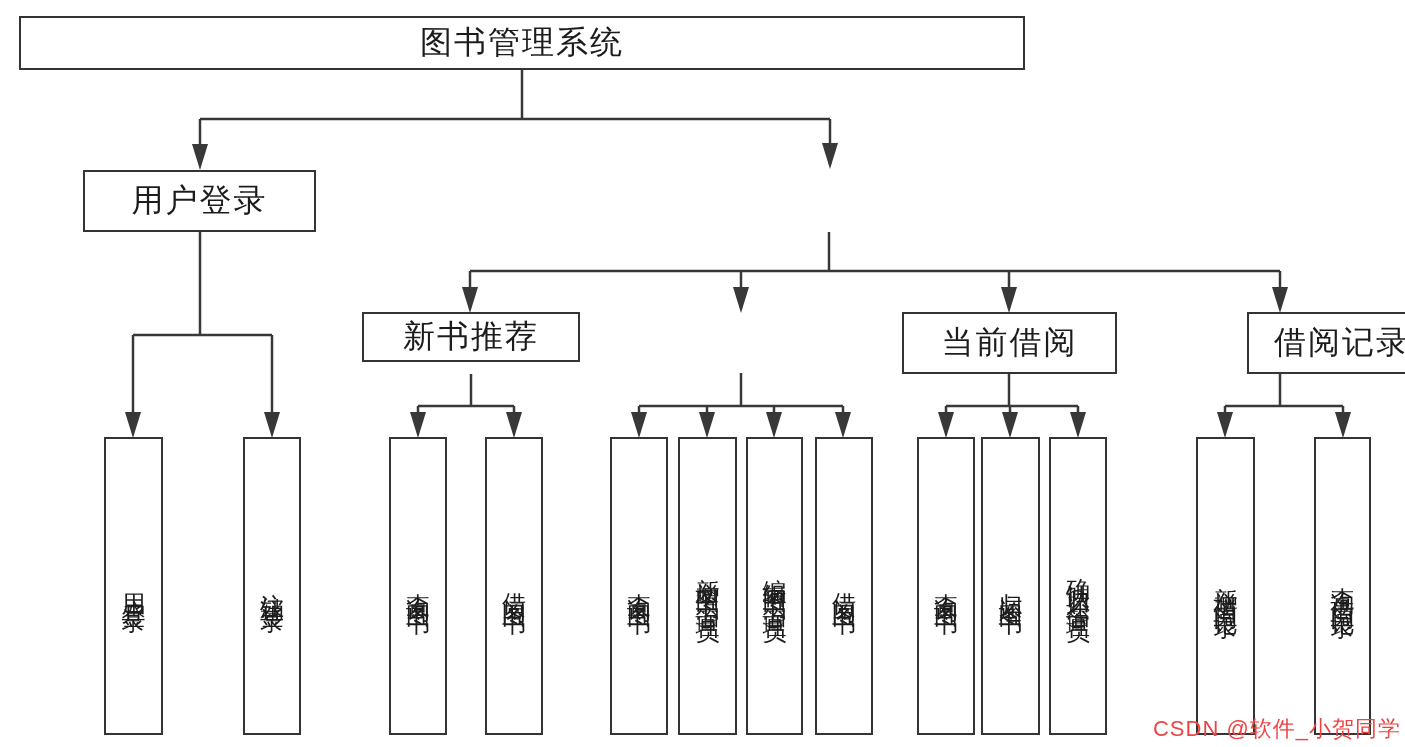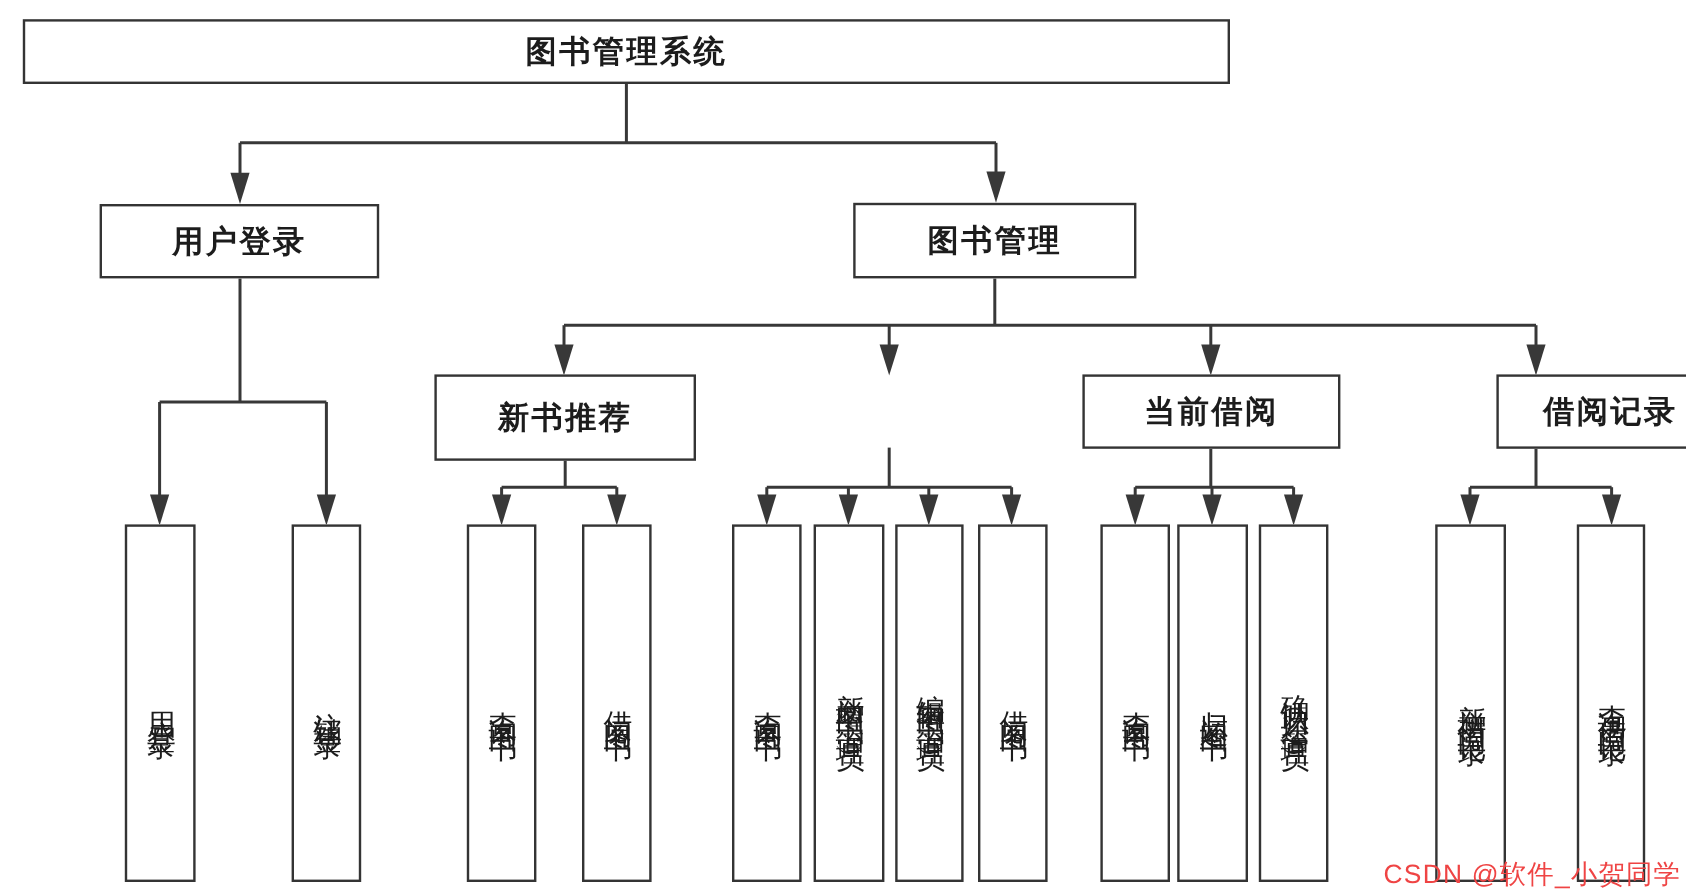--- a/index.html
+++ b/index.html
@@ -15,35 +15,35 @@
     position:absolute;
     box-sizing:border-box;
     border:2.5px solid #343434;
     background:#ffffff;
     display:flex;
     align-items:center;
     justify-content:center;
     color:#1c1c1c;
     z-index:2;
   }
-  .h-label { font-size:26px; letter-spacing:2px; white-space:nowrap;font-weight:bold; }
+  .h-label { font-size:32px; letter-spacing:2px; white-space:nowrap; }
   .leaf {
     writing-mode:vertical-lr;
     text-orientation:mixed;
     font-size:24px;
     letter-spacing:6px;
     line-height:1;
   }
   
   #box-root { left:19px;  top:16px;  width:1006px; height:54px; }
   
   #box-user-login { left:83px;  top:170px; width:233px; height:62px; }
   #box-book-mgmt  { left:711px; top:169px; width:236px; height:63px; }
   
-  #box-new-book   { left:362px;  top:312px; width:218px; height:72px; }
+  #box-new-book   { left:362px;  top:312px; width:218px; height:50px; }
   #box-borrowing  { left:632px;  top:312px; width:218px; height:61px; }
   #box-current    { left:902px;  top:312px; width:215px; height:62px; }
   #box-records    { left:1228px; top:312px; width:190px; height:62px;margin-left:19px; }
   
   .leaf { top:437px; height:298px; }
   #leaf-u1 { left:104px;  width:59px; }
   #leaf-u2 { left:243px;  width:58px; }
   #leaf-n1 { left:389px;  width:58px; }
   #leaf-n2 { left:485px;  width:58px; }
   #leaf-b1 { left:610px;  width:58px; }
@@ -148,23 +148,20 @@
     </g>
   </svg>
 
   <div class="box" id="box-root">
     <span class="h-label">图书管理系统</span>
   </div>
 
   <div class="box" id="box-user-login">
     <span class="h-label">用户登录</span>
   </div>
-  <div class="box" id="box-book-mgmt">
-    <span class="h-label">图书管理</span>
-  </div>
 
   <div class="box" id="box-new-book">
     <span class="h-label">新书推荐</span>
   </div>
   <div class="box" id="box-current">
     <span class="h-label">当前借阅</span>
   </div>
   <div class="box" id="box-records">
     <span class="h-label">借阅记录</span>
   </div>

